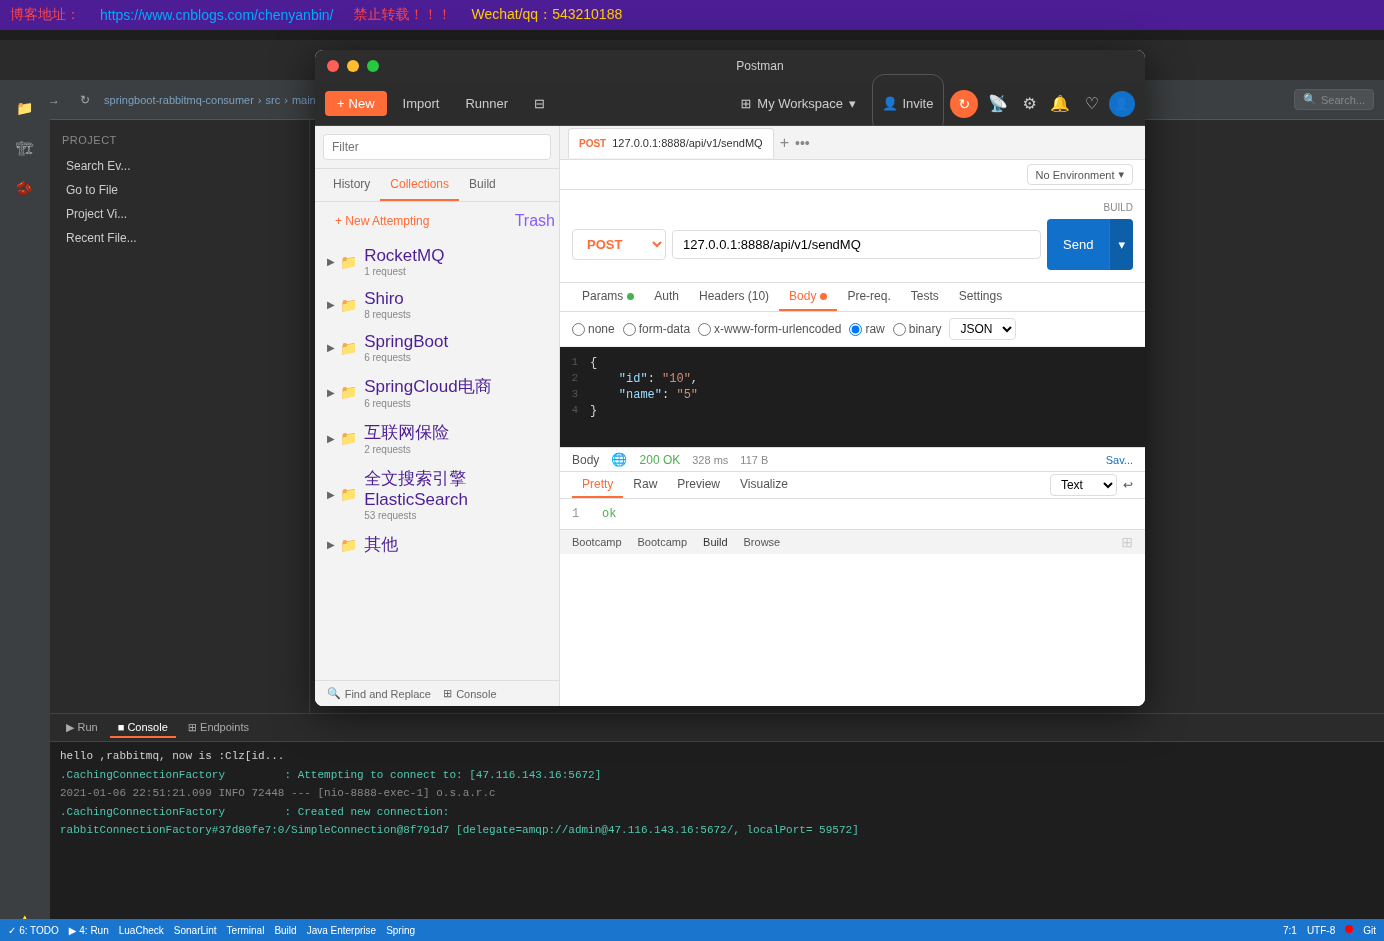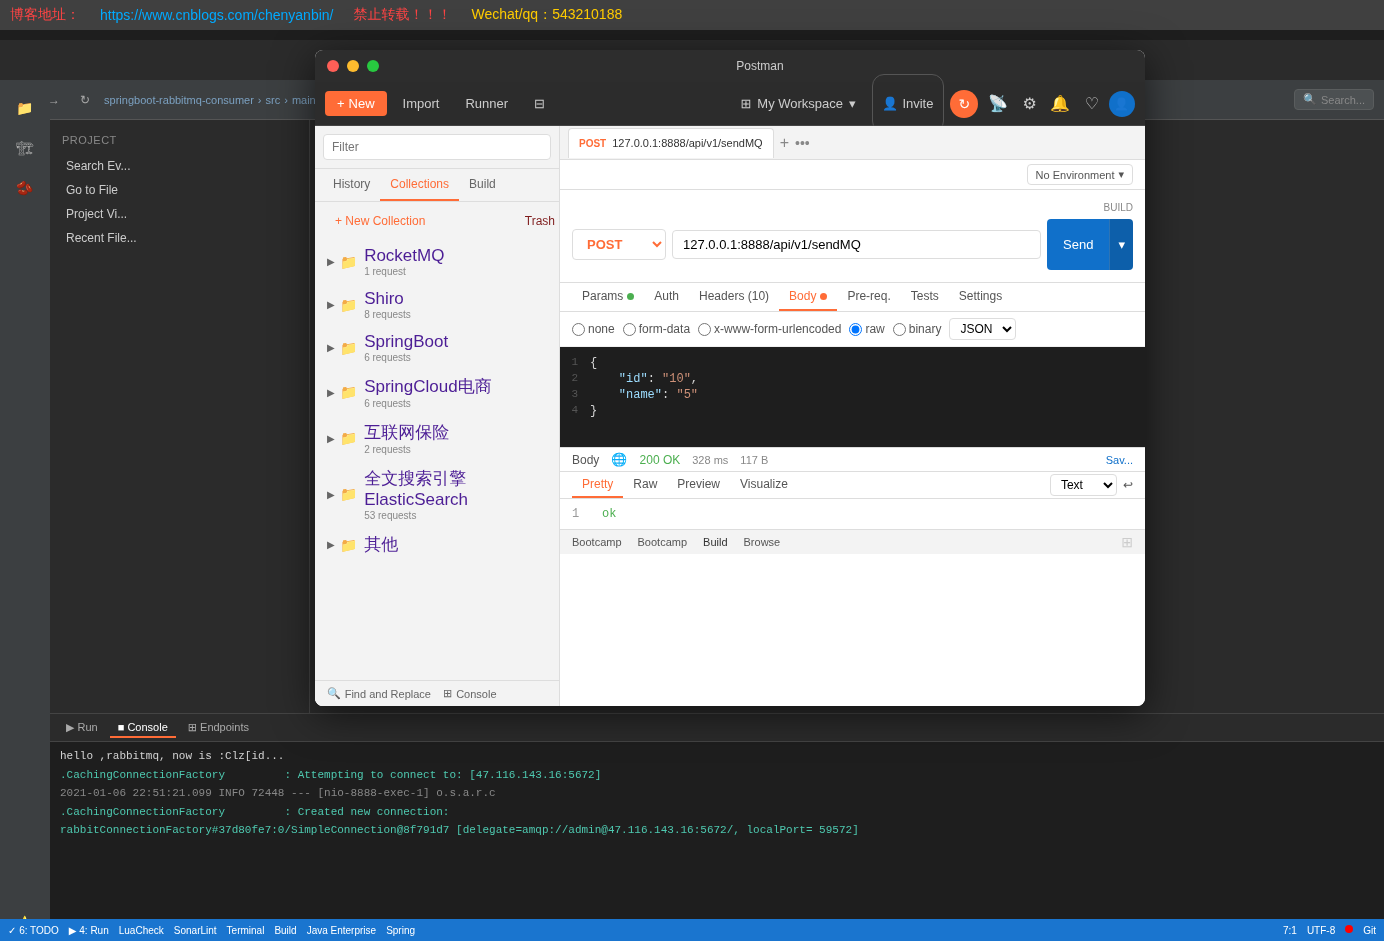--- a/index.html
+++ b/index.html
@@ -1,20 +1,20 @@
 <!DOCTYPE html>
 <html><head>
   <meta charset="utf-8">
   <style>
     * { box-sizing: border-box; margin: 0; padding: 0; }
     body { font-family: -apple-system, BlinkMacSystemFont, 'Segoe UI', sans-serif; font-size: 12px; background: #1e1e1e; color: #ccc; overflow: hidden; width: 1384px; height: 941px; }
 
     
     .top-banner {
-      background: #404040;
+      background: #4c1d95;
       color: #ff4444;
       font-size: 14px;
       padding: 6px 10px;
       display: flex;
       gap: 20px;
       align-items: center;
     }
     .top-banner a { color: #00aaff; text-decoration: none; }
     .top-banner .red { color: #ff4444; }
     .top-banner .yellow { color: #ffcc00; }
@@ -182,22 +182,22 @@
       padding: 8px 12px;
       color: #ff6c37;
       font-size: 12px;
       cursor: pointer;
       border: none;
       background: transparent;
     }
     .trash-btn {
       background: transparent;
       border: none;
-      color: #7f1d1d;
-      font-size: 12px;
+      color: #8b5cf6;
+      font-size: 16px;
       cursor: pointer;
     }
     .collections-list {
       flex: 1;
       overflow-y: auto;
     }
     .collection-item {
       display: flex;
       align-items: center;
       padding: 6px 12px;
@@ -781,21 +781,21 @@
     <div class="postman-sidebar">
       <div class="sidebar-search">
         <input type="text" placeholder="Filter" style="">
       </div>
       <div class="sidebar-tabs">
         <div class="sidebar-tab">History</div>
         <div class="sidebar-tab active">Collections</div>
         <div class="sidebar-tab">Build</div>
       </div>
       <div style="display:flex; justify-content: space-between; align-items:center; padding: 4px 4px 4px 8px;">
-        <button class="new-collection-btn">+ New Collection</button>
+        <button class="new-collection-btn">+ New Attempting</button>
         <button class="trash-btn">Trash</button>
       </div>
       <div class="collections-list">
         <div class="collection-item">
           <span class="collection-arrow">▶</span>
           <span class="collection-icon">📁</span>
           <div class="collection-info">
             <div class="collection-name">RocketMQ</div>
             <div class="collection-count">1 request</div>
           </div>

